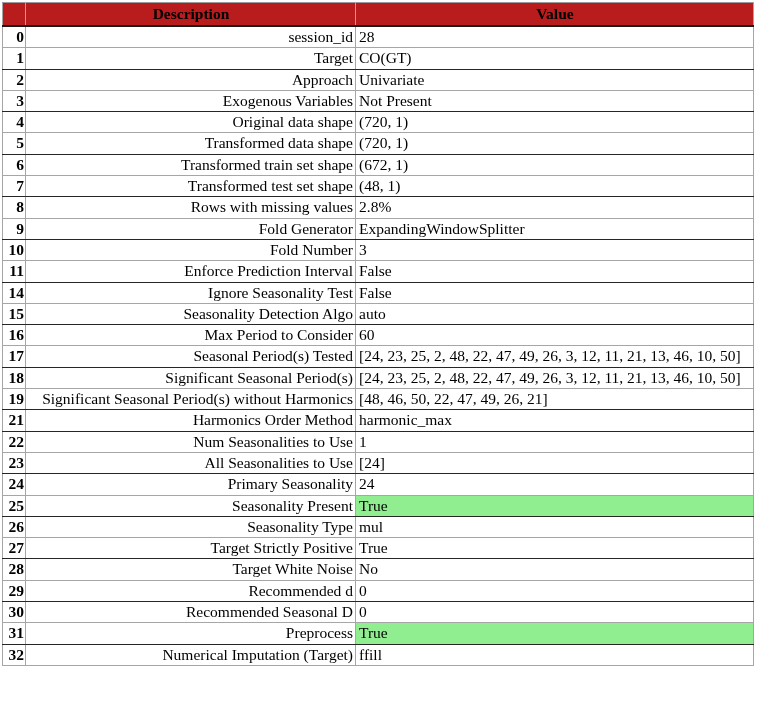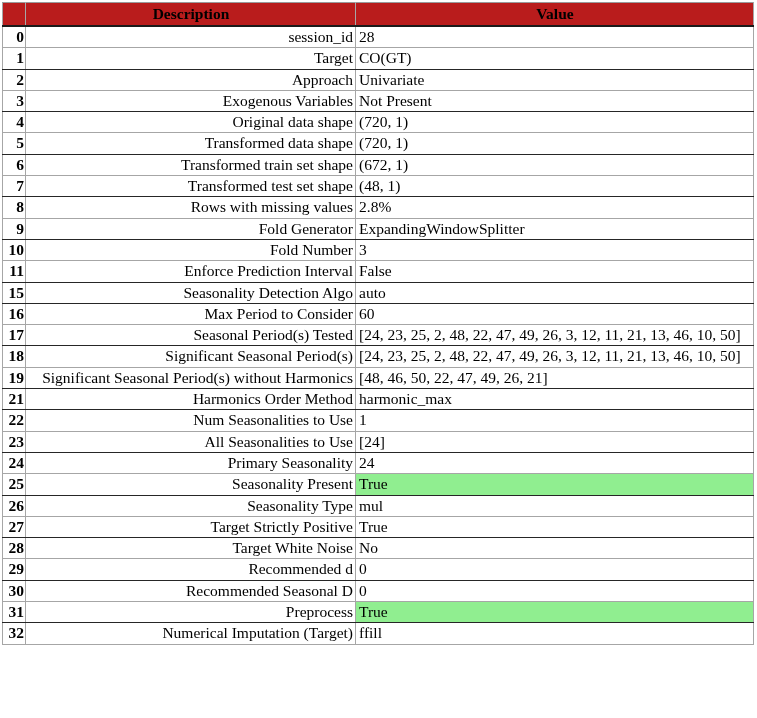--- a/index.html
+++ b/index.html
@@ -146,20 +146,25 @@
         <tr>
           <th class="row-index">10</th>
           <td class="desc">Fold Number</td>
           <td class="value">3</td>
         </tr>
         <tr class="heavy">
           <th class="row-index">11</th>
           <td class="desc">Enforce Prediction Interval</td>
           <td class="value">False</td>
         </tr>
+        <tr>
+          <th class="row-index">14</th>
+          <td class="desc">Ignore Seasonality Test</td>
+          <td class="value">False</td>
+        </tr>
         <tr class="heavy">
           <th class="row-index">15</th>
           <td class="desc">Seasonality Detection Algo</td>
           <td class="value">auto</td>
         </tr>
         <tr>
           <th class="row-index">16</th>
           <td class="desc">Max Period to Consider</td>
           <td class="value">60</td>
         </tr>

